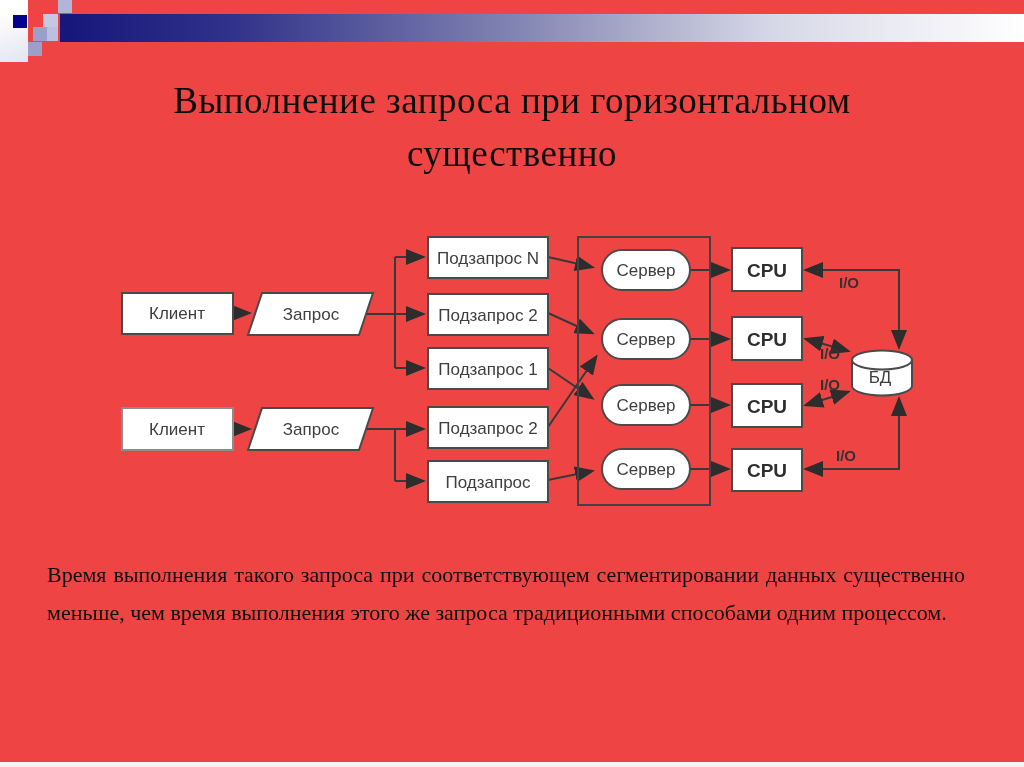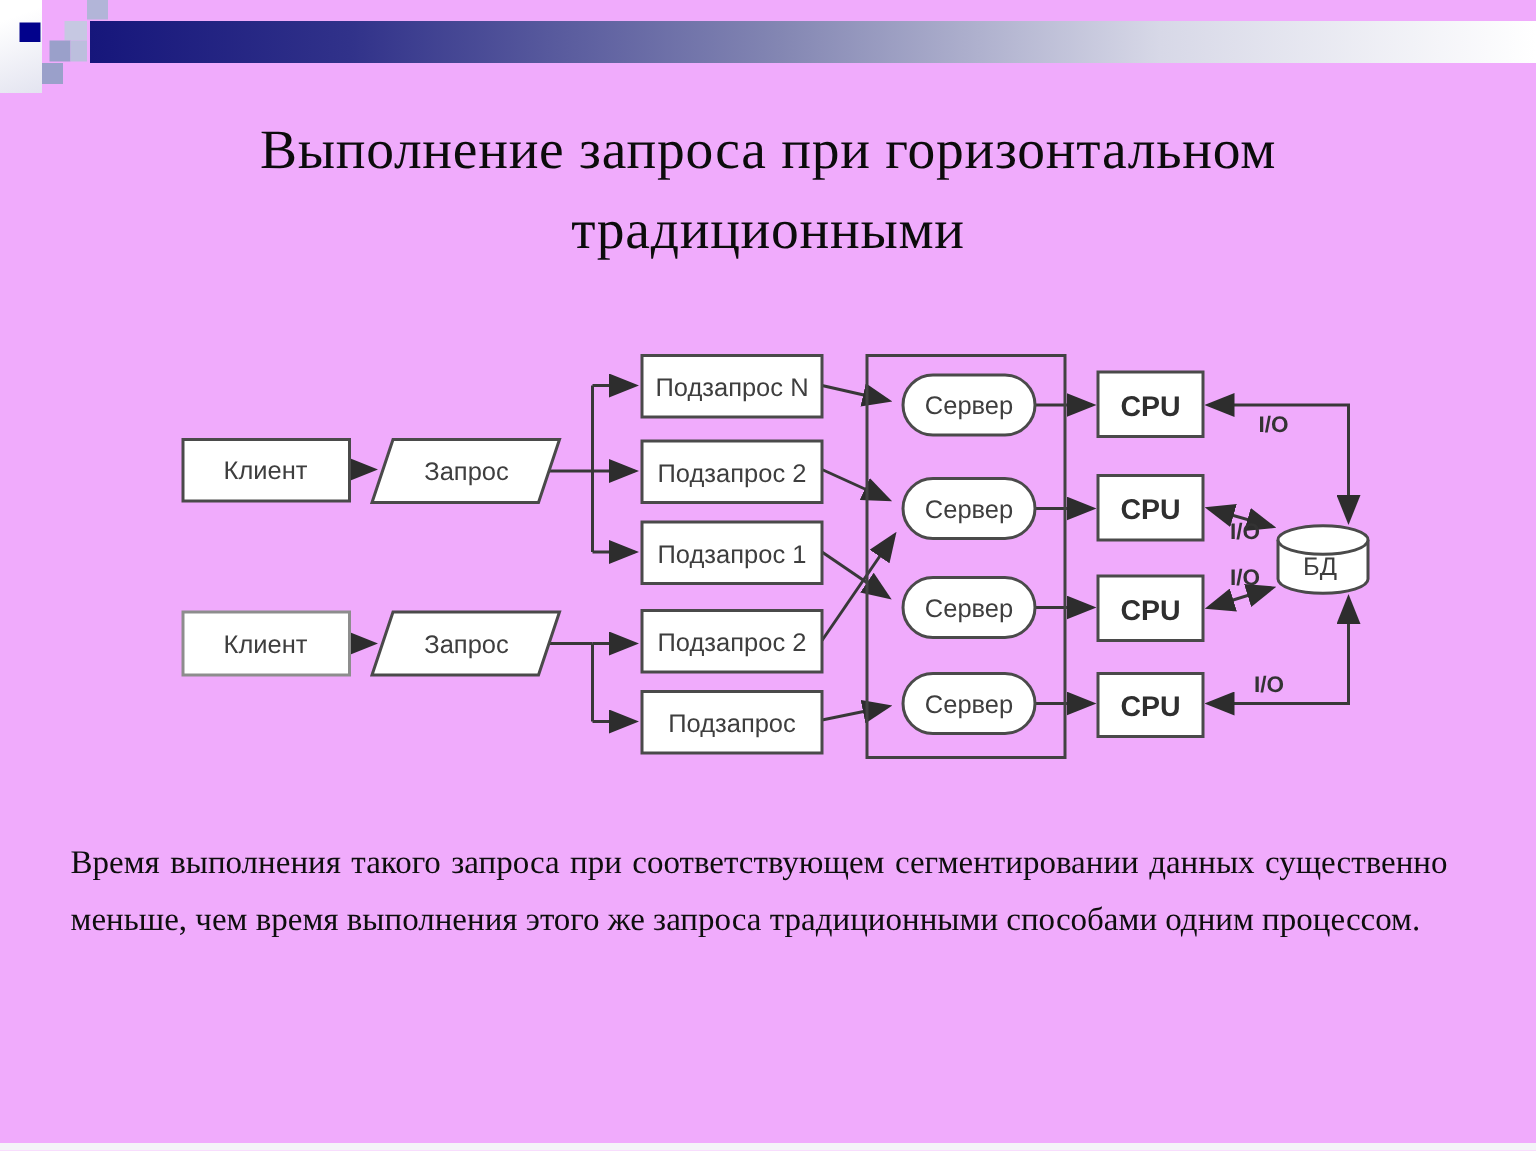--- a/index.html
+++ b/index.html
@@ -1,17 +1,17 @@
 <!DOCTYPE html>
 <html><head>
 <meta charset="utf-8">
 <style>
   html,body { margin:0; padding:0; background:#fff; }
   .slide {
-    position:relative; width:1024px; height:767px; background:#f0abfc;
+    position:relative; width:1024px; height:767px; background:#ef4444;
     overflow:hidden; font-family:"Liberation Sans", sans-serif;
   }
   
   .deco-strip {
     position:absolute; left:0; top:0; width:28px; height:62px;
     background:linear-gradient(160deg, #ffffff 20%, #e3e4f0 100%);
   }
   .sq { position:absolute; }
   .sq1 { left:13px; top:15px; width:14px; height:13px; background:#02028c; }
   .sq2 { left:43px; top:14px; width:15px; height:13px; background:#c6c8e2; }
@@ -58,21 +58,21 @@
   <div class="sq sq1"></div>
   <div class="sq sq2"></div>
   <div class="sq sq3"></div>
   <div class="sq sq4"></div>
   <div class="sq sq5"></div>
   <div class="sq sq6"></div>
   <div class="header-bar"></div>
 
   <div class="title">
     <div>Выполнение запроса при горизонтальном</div>
-    <div>традиционными</div>
+    <div>существенно</div>
   </div>
 
   <svg class="diagram" viewBox="0 0 1024 767">
     <defs>
       <marker id="arr" viewBox="0 0 10 8" markerWidth="10" markerHeight="8" refX="8.5" refY="4" orient="auto-start-reverse">
         <path d="M0,0 L10,4 L0,8 Z" fill="#2d2d2d"></path>
       </marker>
     </defs>
 
     <path class="wire" marker-end="url(#arr)" d="M233,313 H249"></path>

